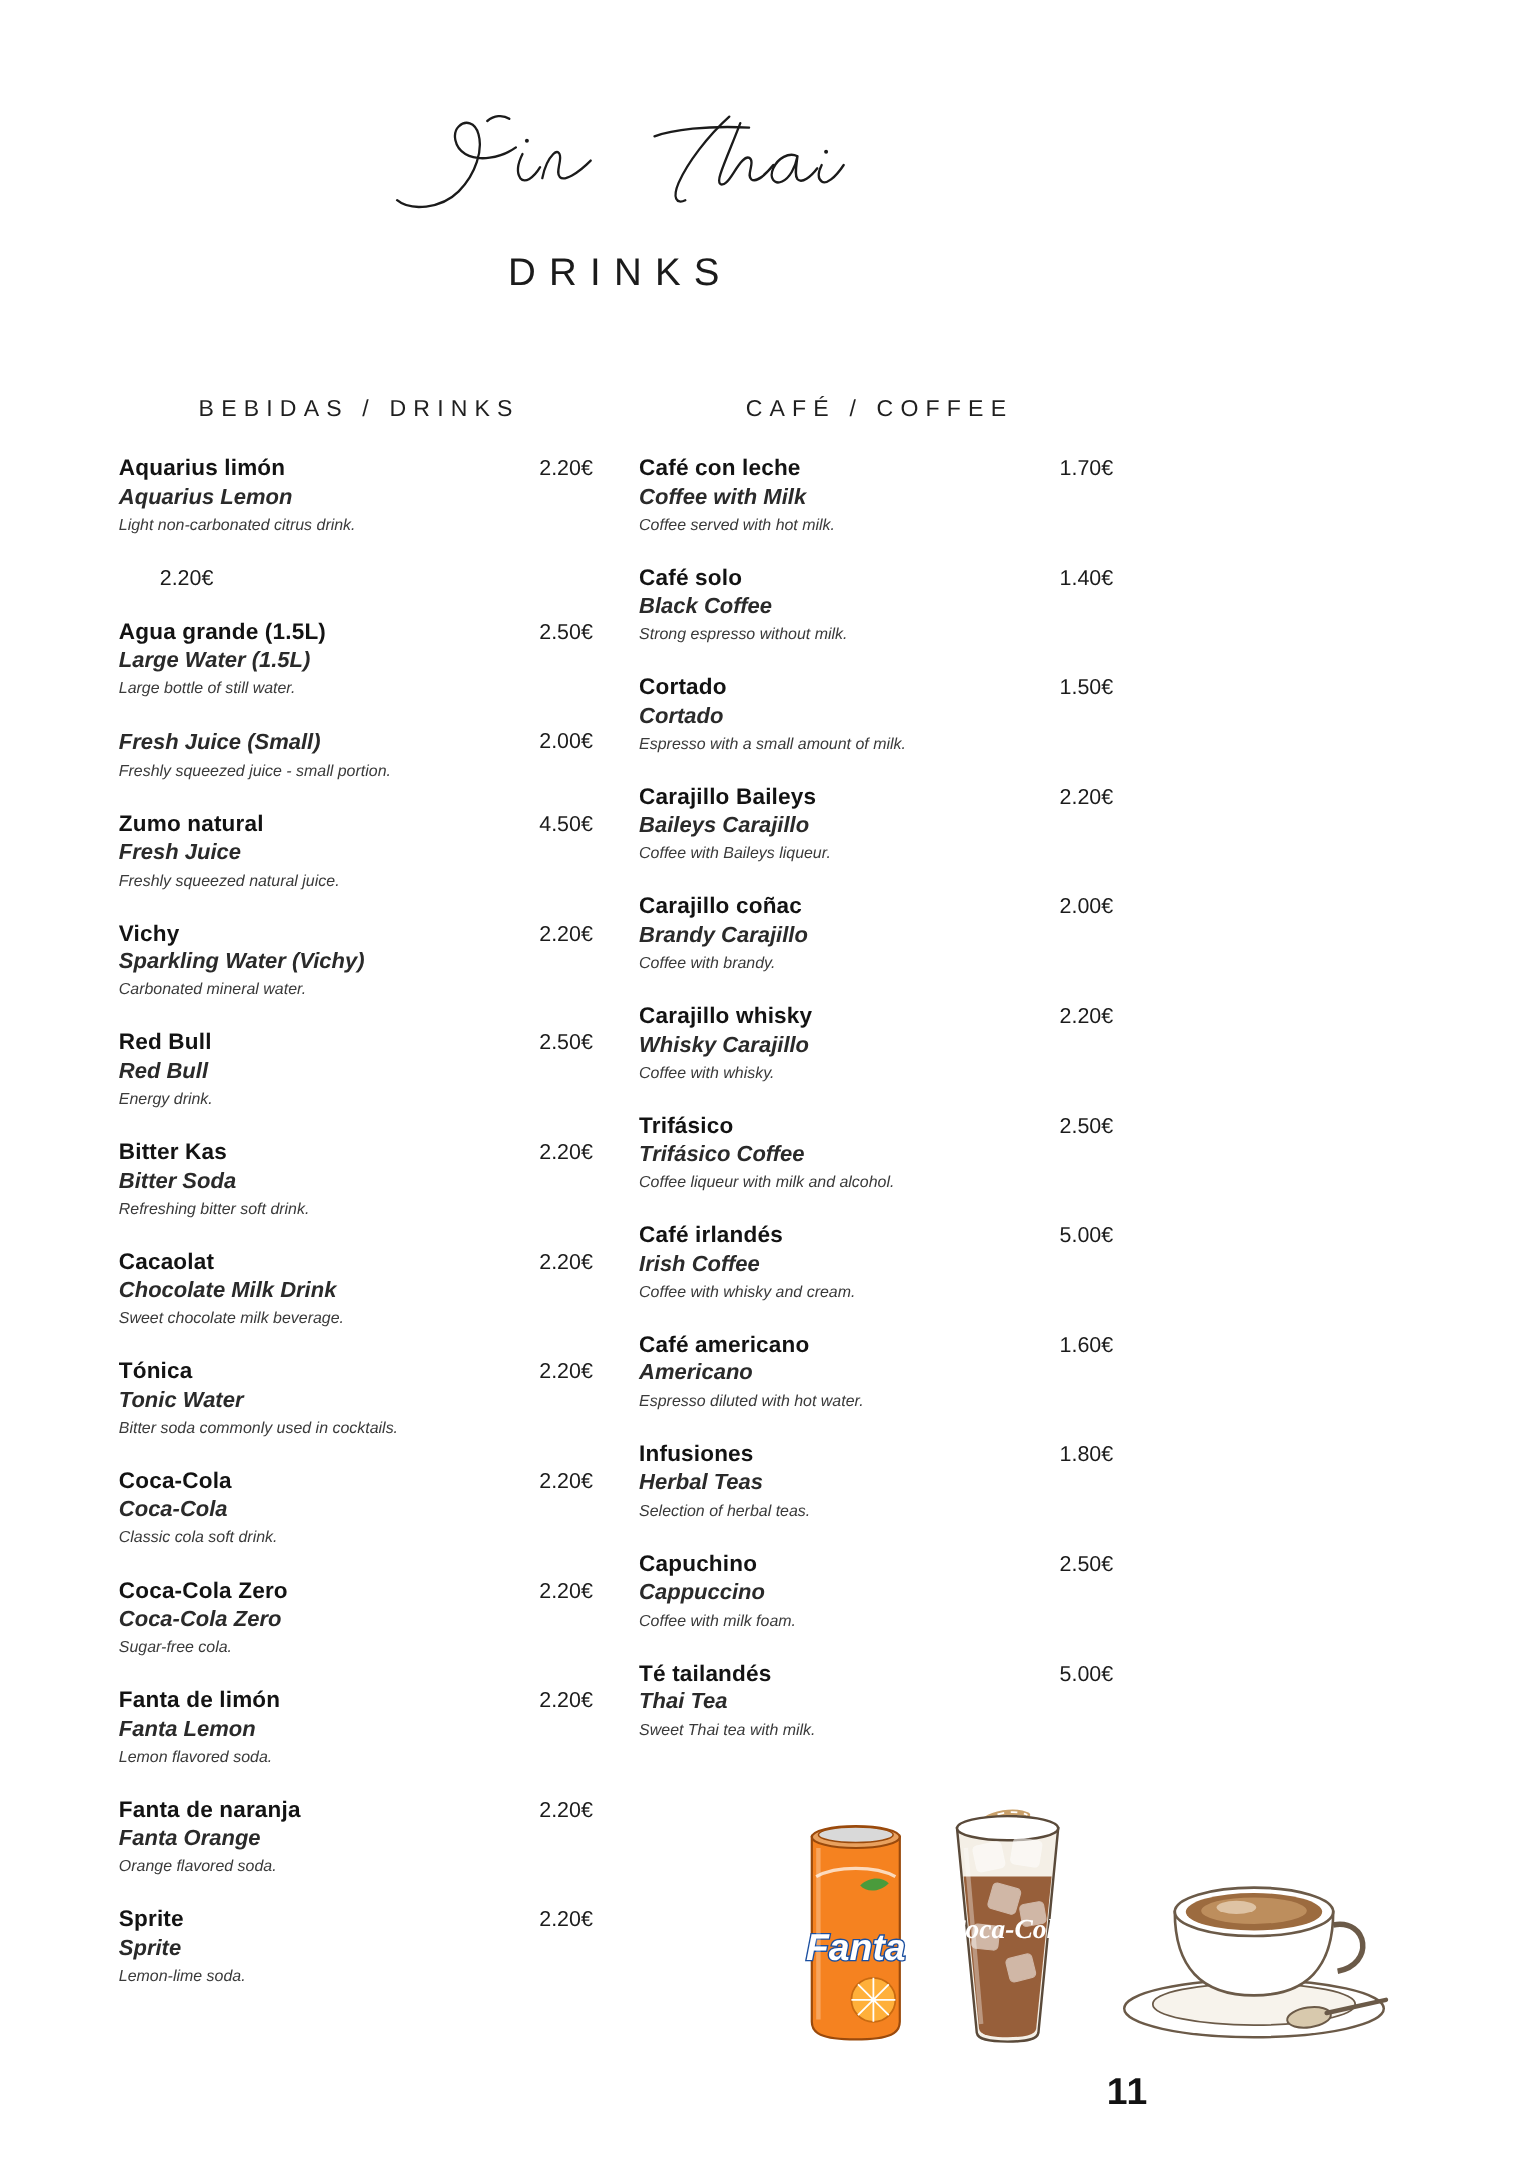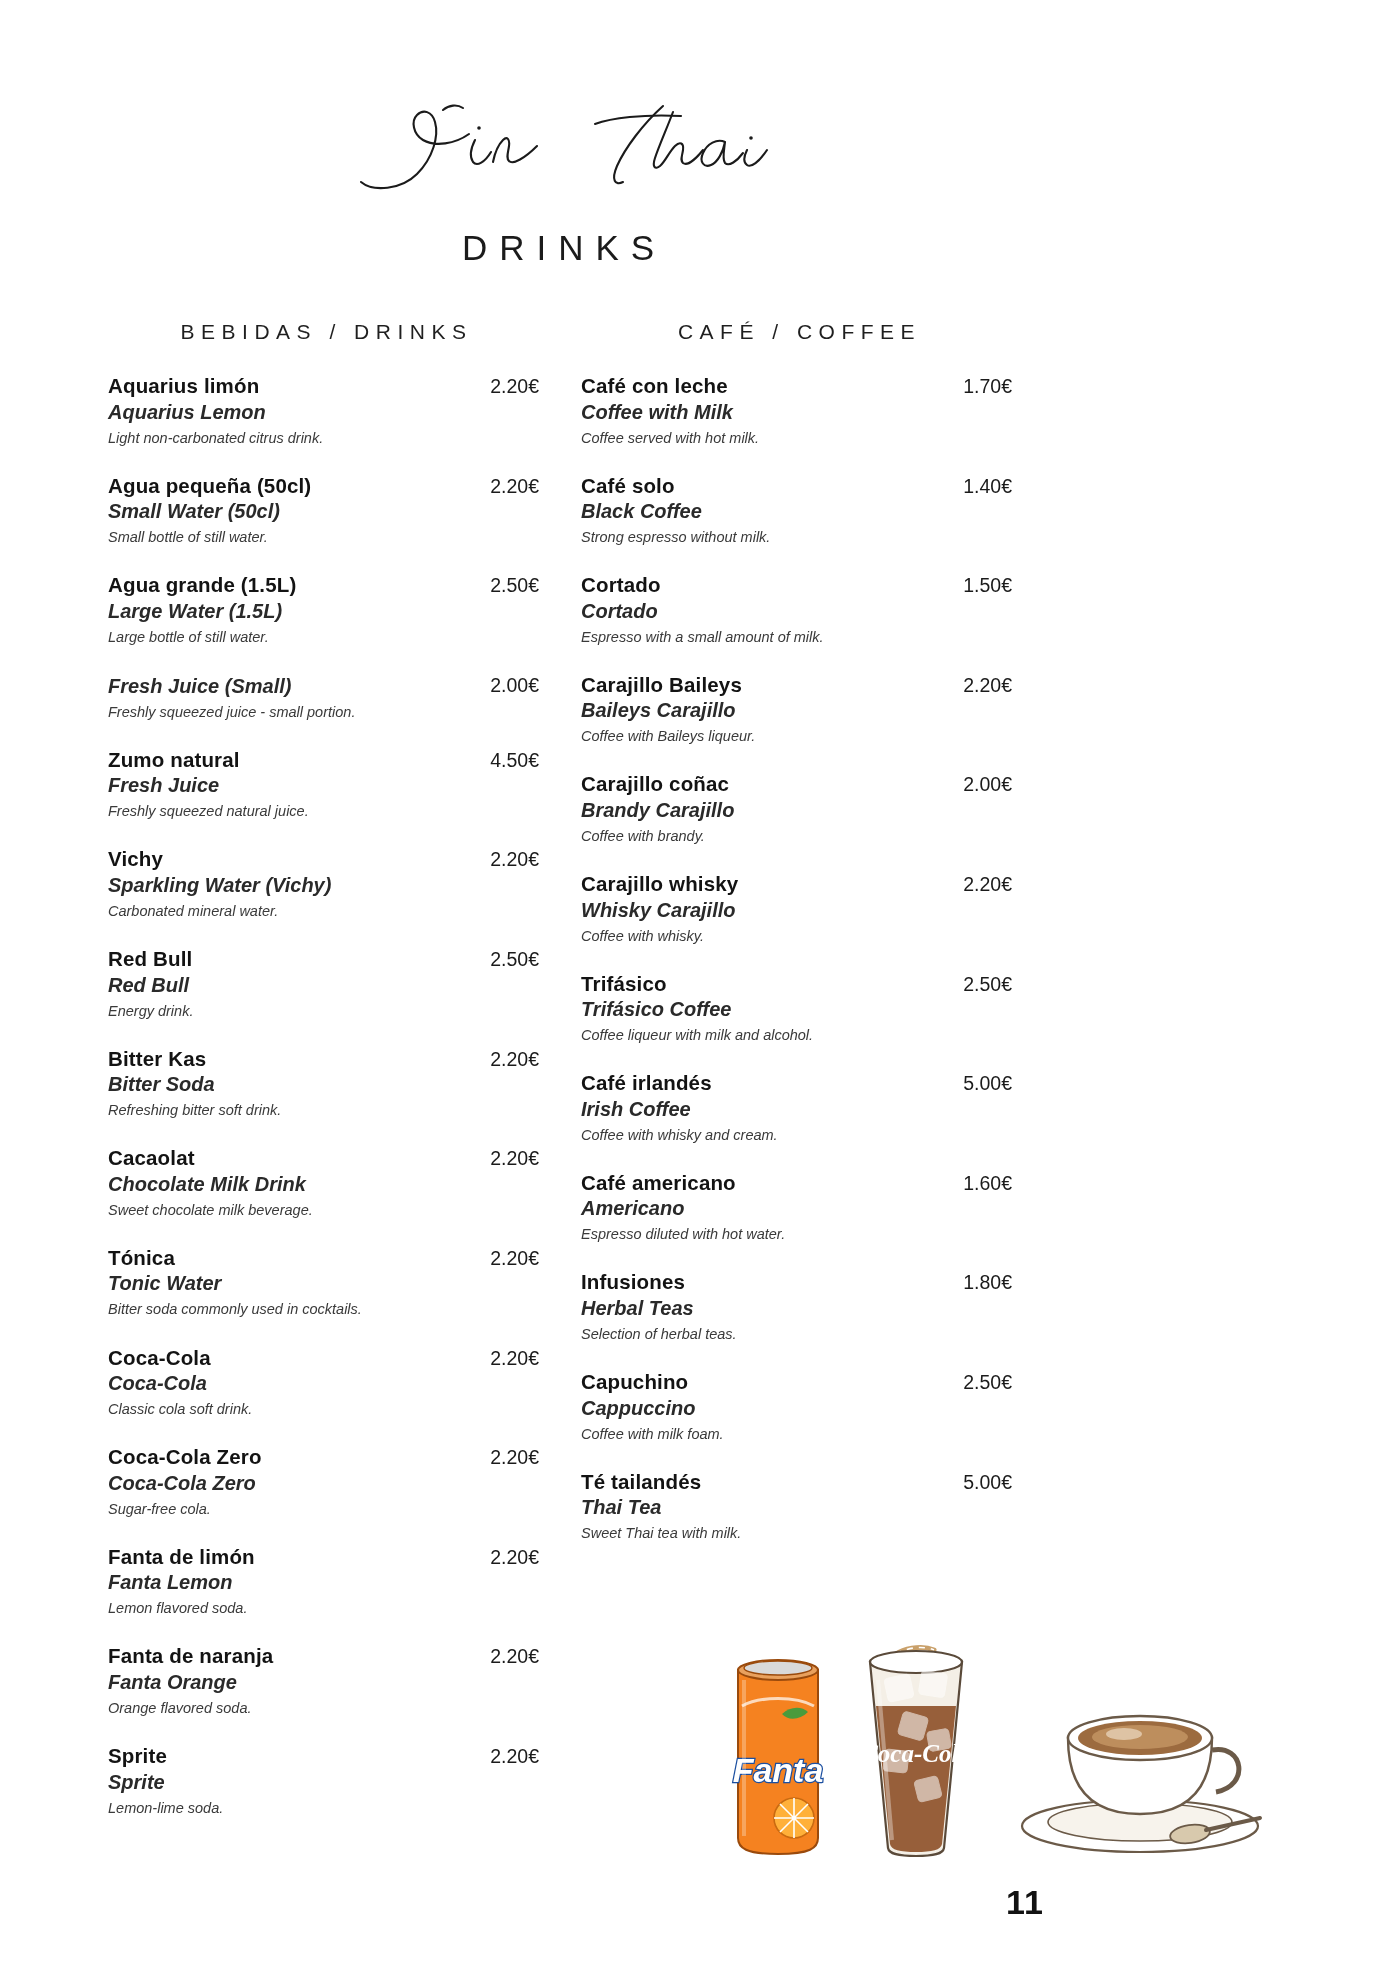--- a/index.html
+++ b/index.html
@@ -54,20 +54,21 @@
   .col { width: 50%; }
 
   .col-head {
     font-size: 21px;
     letter-spacing: 6.5px;
     font-weight: 400;
     color: #1f1f1f;
     text-align: center;
     margin-bottom: 30px;
     text-indent: 6px;
+    margin-top: 40px;
   }
 
   
   .item {
     display: flex;
     align-items: flex-start;
     margin-bottom: 25px;
   }
 
   .item-main { flex: 1; padding-right: 14px; }
@@ -168,25 +169,20 @@
       <div id="left-items">
           <div class="item">
             <div class="item-main">
               <div class="item-name">Aquarius limón</div>
               <div class="item-en">Aquarius Lemon</div>
               <div class="item-desc">Light non-carbonated citrus drink.</div>
             </div>
             <div class="item-price">2.20€</div>
           </div>
           <div class="item">
-            <div class="item-main">
-              <div class="item-name">Agua pequeña (50cl)</div>
-              <div class="item-en">Small Water (50cl)</div>
-              <div class="item-desc">Small bottle of still water.</div>
-            </div>
             <div class="item-price">2.20€</div>
           </div>
           <div class="item">
             <div class="item-main">
               <div class="item-name">Agua grande (1.5L)</div>
               <div class="item-en">Large Water (1.5L)</div>
               <div class="item-desc">Large bottle of still water.</div>
             </div>
             <div class="item-price">2.50€</div>
           </div>

